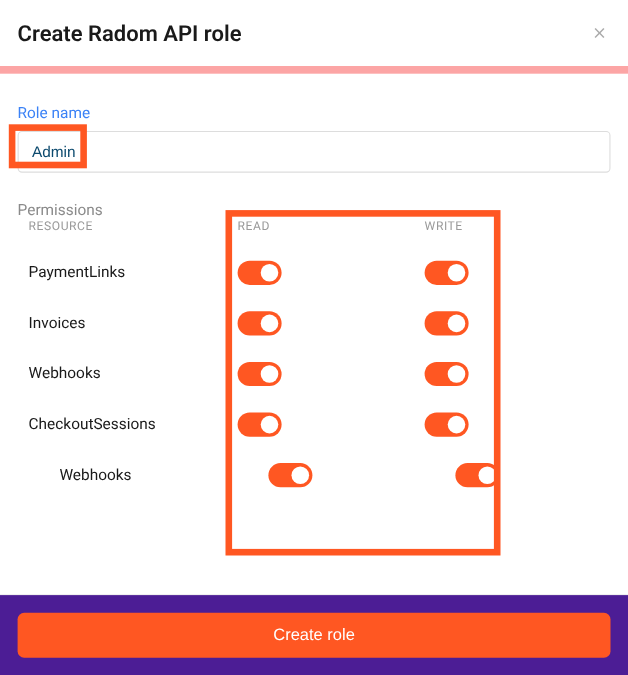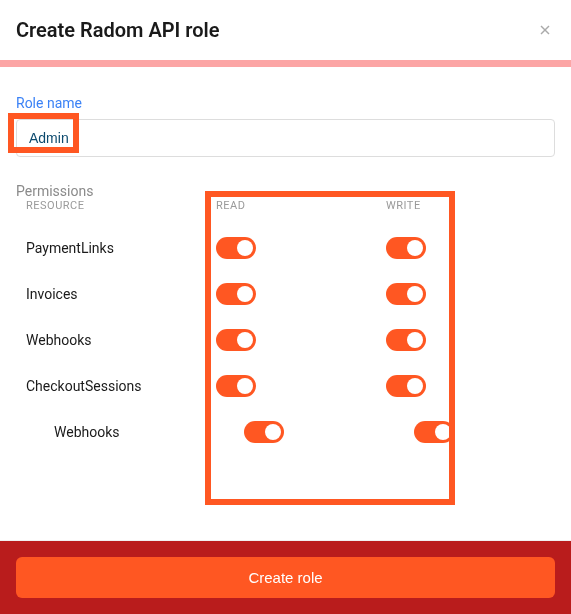--- a/index.html
+++ b/index.html
@@ -131,21 +131,21 @@
     border: 6px solid #ff5722;
     pointer-events: none;
     z-index: 5;
   }
   .footer {
     position: absolute;
     bottom: 0;
     left: 0;
     width: 571px;
     padding: 16px;
-    background: #b91c1c;
+    background: #4c1d95;
     border-top: 1px solid #f0f0f0;
   }
   .primary-btn {
     width: 100%;
     padding: 12px;
     background: #ff5722;
     color: #fff;
     border: none;
     border-radius: 6px;
     font-size: 15px;

